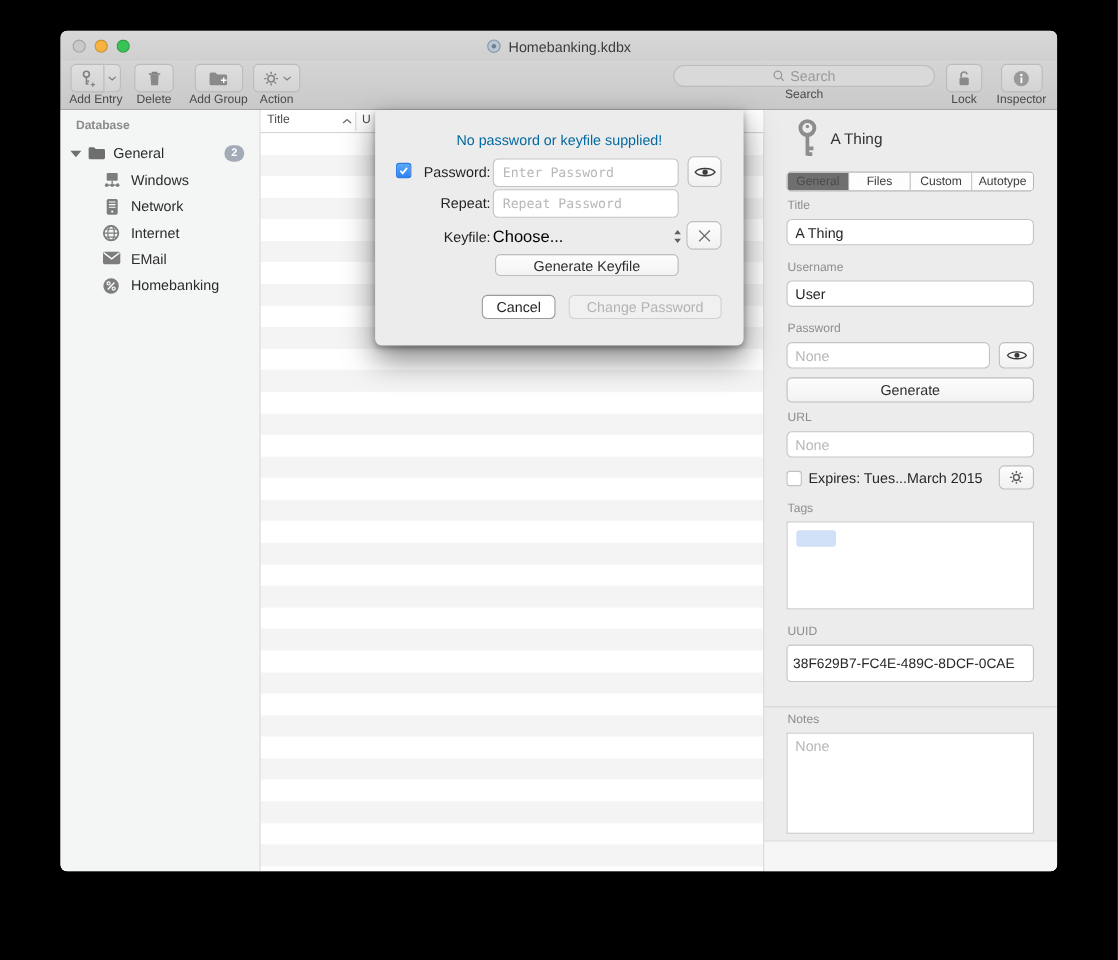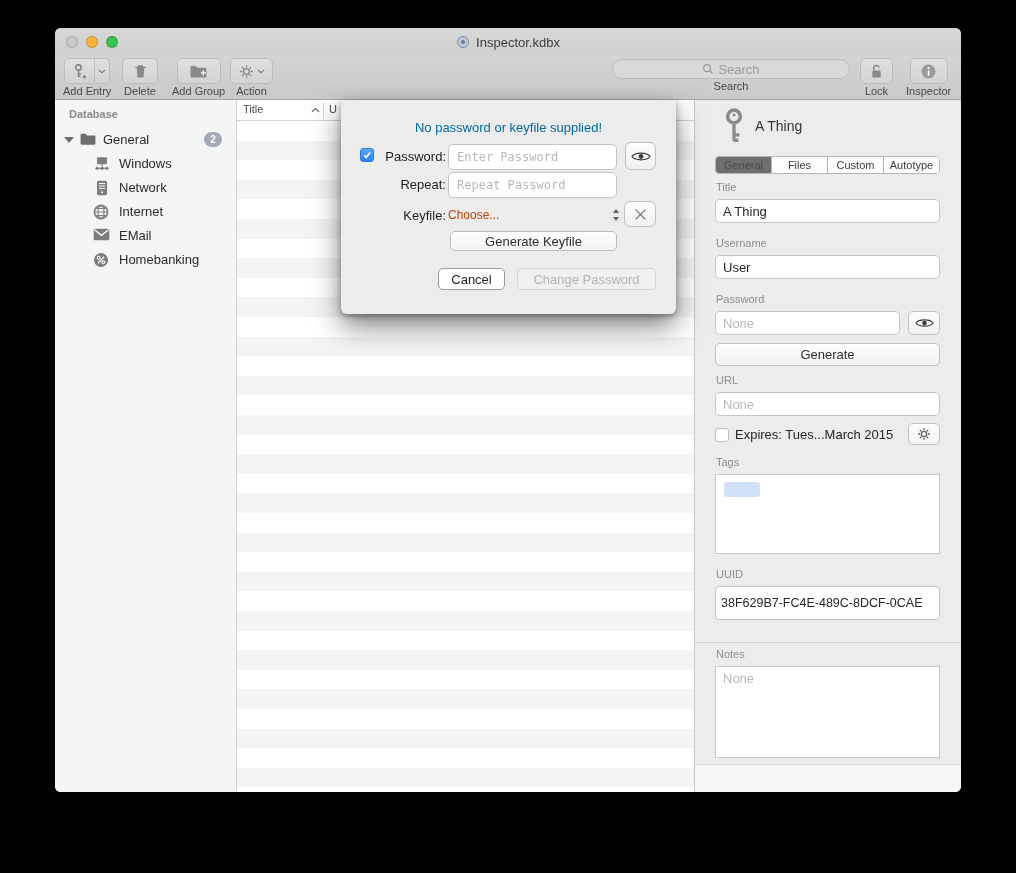--- a/index.html
+++ b/index.html
@@ -106,21 +106,21 @@
     border-radius:0 0 6px 6px; box-shadow:0 12px 28px rgba(0,0,0,.5), 0 2px 6px rgba(0,0,0,.3); z-index:5; }
   .sheet-msg { position:absolute; left:0; top:20px; width:100%; text-align:center; font-size:13px; color:#0369a1; }
   .sh-label { position:absolute; left:0; width:105px; text-align:right; font-size:13px; color:#1f1f1f; }
   .mono-input { position:absolute; left:107px; width:169px; height:26px; background:#fff;
     border:1px solid #c4c4c4; border-radius:5px; padding:0 8px;
     font-family:"DejaVu Sans Mono", monospace; font-size:12px; color:#262626; }
   .mono-input::placeholder { color:#b8b8b8; }
   .sh-cb { position:absolute; left:19px; top:48px; }
   .popup { position:absolute; left:107px; top:104px; width:172px; height:22px; display:flex;
     align-items:center; }
-  .popup .val { font-size:12px; color:#c2410c; flex:1; }
+  .popup .val { font-size:15px; color:#000000; flex:1; }
   .sh-btn { position:absolute; height:22px; border-radius:5px; font-size:13px;
     display:flex; align-items:center; justify-content:center; }
   .btn-genkey { left:109px; top:131px; width:167px; height:20px; background:linear-gradient(#fdfdfd,#f3f3f3);
     border:1px solid #bdbdbd; color:#2e2e2e; }
   .btn-cancel { left:97px; top:168px; width:67px; background:#fff; border:1px solid #9b9b9b; color:#1f1f1f; }
   .btn-change { left:176px; top:168px; width:139px; background:#f0f0f0; border:1px solid #d2d2d2; color:#b4b4b4; }
 </style>
 </head>
 <body>
 
@@ -130,21 +130,21 @@
     <div class="traffic">
       <div class="tl close"></div>
       <div class="tl min"></div>
       <div class="tl zoom"></div>
     </div>
     <div class="title-wrap">
       <svg width="14" height="14" viewBox="0 0 14 14">
           <circle cx="7" cy="7" r="5.6" fill="#b9c6d4" stroke="#8496a8"></circle>
           <circle cx="7" cy="7" r="2" fill="#6e8094"></circle>
         </svg>
-      <span>Inspector.kdbx</span>
+      <span>Homebanking.kdbx</span>
     </div>
   </div>
 
   <div class="toolbar">
     <div class="tb-item" style="left:8px; top:2px;">
       <div class="split">
         <div class="part-a">
           <svg width="17" height="17" viewBox="0 0 18 18">
               <circle cx="8" cy="4.7" r="2.8" fill="none" stroke="#828282" stroke-width="1.6"></circle>
               <path d="M8 7.5v7.2M8 11.6h2.6M8 14.2h2" stroke="#828282" stroke-width="1.5" fill="none"></path>

